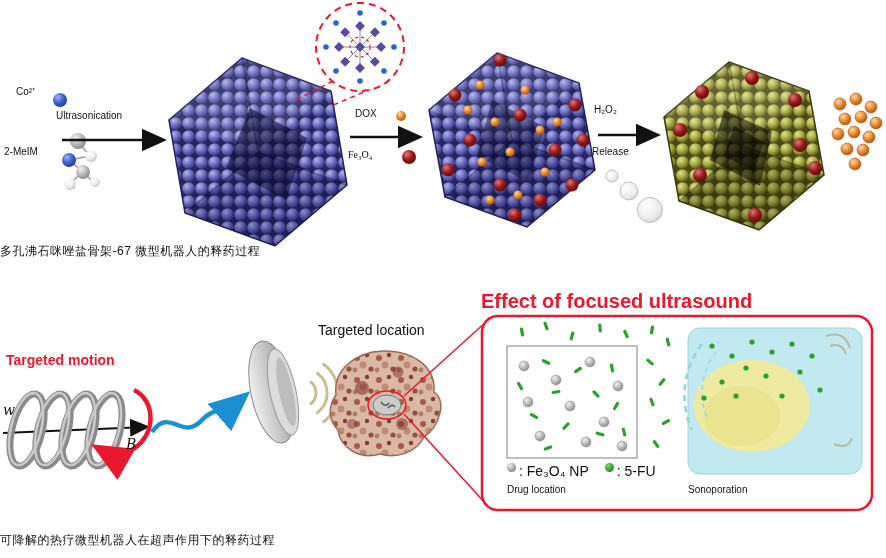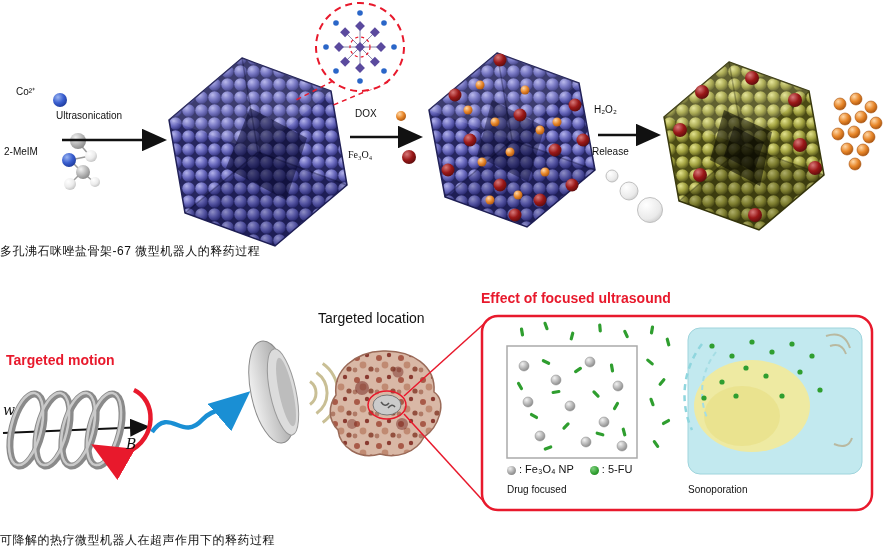--- a/index.html
+++ b/index.html
@@ -7,22 +7,22 @@
   .canvas { position:relative; width:886px; height:558px; background:#ffffff; overflow:hidden; }
   .art { position:absolute; left:0; top:0; }
   .lbl { position:absolute; color:#111; font-size:10px; line-height:1.15; }
   .center { text-align:left; }
   .bold { font-weight:bold; }
   .red { color:#e8192c; }
   .blue { color:#1a8fd4; }
   .italic { font-style:italic; font-family:"DejaVu Serif", serif; }
   .caption { font-size:12px; color:#111; letter-spacing:0.5px; }
   .sz14 { font-size:14px; }
-  .sz15 { font-size:14px; }
-  .legend-row { position:absolute; display:flex; align-items:flex-end; gap:3px; font-size:11px; color:#111; }
+  .sz15 { font-size:20px; }
+  .legend-row { position:absolute; display:flex; align-items:flex-start; gap:3px; font-size:14px; color:#111; }
   .dot { width:9px; height:9px; border-radius:50%; display:inline-block; flex:none; }
   .dot.gray { background: radial-gradient(circle at 35% 30%, #eeeeee, #9a9a9a 60%, #6e6e6e); }
   .dot.green { background: radial-gradient(circle at 35% 30%, #7fd07f, #2f9e2f 60%, #1a701a); }
   .legend-gap { width:10px; flex:none; }
 </style>
 </head>
 <body>
 
 <div class="canvas">
 
@@ -384,28 +384,28 @@
 <div class="lbl center" style="left:56px; top:110px; width:120px;">Ultrasonication</div>
 <div class="lbl" style="left:355px; top:108px;">DOX</div>
 <div class="lbl" style="left:348px; top:149px;font-family:Liberation Serif, serif;">Fe₃O₄</div>
 <div class="lbl center" style="left:594px; top:104px; width:66px;">H₂O₂</div>
 <div class="lbl center" style="left:592px; top:146px; width:70px;">Release</div>
 <div class="lbl caption center" style="left:0; top:245px; width:886px;">多孔沸石咪唑盐骨架-67 微型机器人的释药过程</div>
 
 <div class="lbl red bold sz14" style="left:6px; top:352px;">Targeted motion</div>
 <div class="lbl italic sz14" style="left:3px; top:402px;">w</div>
 <div class="lbl italic sz14" style="left:126px; top:436px;">B</div>
-<div class="lbl center sz14" style="left:318px; top:310px; width:140px;">Targeted location</div>
+<div class="lbl center sz14" style="left:318px; top:322px; width:140px;">Targeted location</div>
 <div class="lbl red bold sz15 center" style="left:481px; top:290px; width:392px;">Effect of focused ultrasound</div>
 
 <div class="legend-row" style="left:507px; top:463px;">
   <span class="dot gray"></span>
   <span>: Fe₃O₄ NP</span>
   <span class="legend-gap"></span>
   <span class="dot green"></span>
   <span>: 5-FU</span>
 </div>
 
-<div class="lbl center" style="left:507px; top:484px; width:130px;">Drug focused</div>
+<div class="lbl center" style="left:507px; top:484px; width:130px;">Drug location</div>
 <div class="lbl center" style="left:688px; top:484px; width:174px;">Sonoporation</div>
 <div class="lbl caption center" style="left:0; top:534px; width:776px;">可降解的热疗微型机器人在超声作用下的释药过程</div>
 
 </div>
 
 </body></html>

